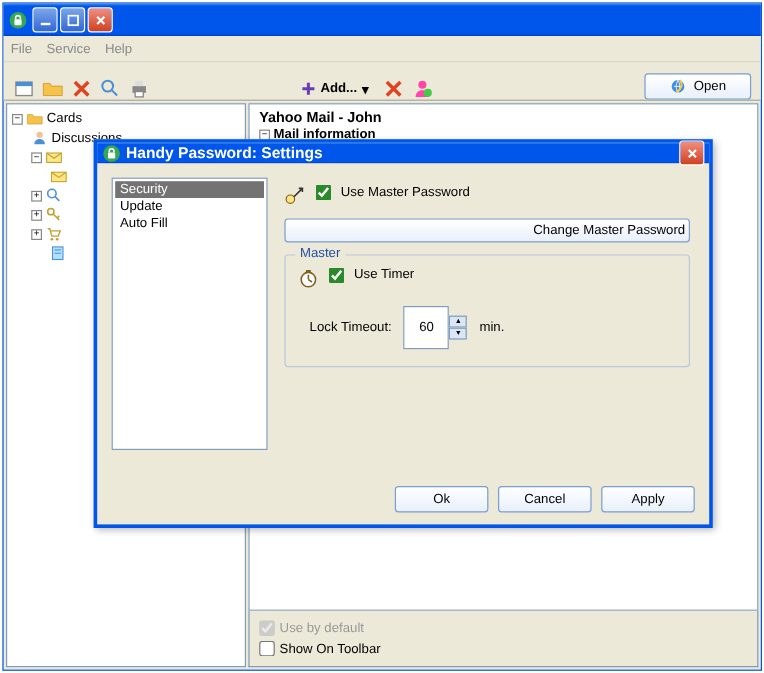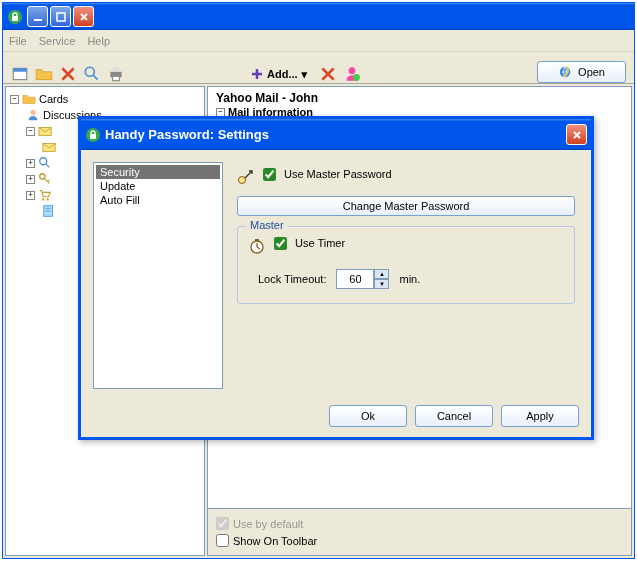--- a/index.html
+++ b/index.html
@@ -37,36 +37,36 @@
 .info-title { font-weight: bold; font-size: 12px; }
 .info-row { display: flex; align-items: center; gap: 3px; padding: 1px 0; }
 
 .bottom-panel { border: 1px solid #7f9db9; border-top: none; background: #ece9d8; padding: 6px 8px; }
 .chk-row { display: flex; align-items: center; gap: 4px; padding: 2px 0; }
 .chk-row input { width: 13px; height: 13px; }
 .chk-row.disabled { color: #999; }
 
 
 .dialog { position: absolute; left: 78px; top: 116px; width: 516px; height: 324px; border: 3px solid #0055ea; background: #ece9d8; box-shadow: 2px 2px 6px rgba(0,0,0,0.3); }
-.dialog .titlebar { height: 31px; }
+.dialog .titlebar { height: 17px; }
 .dialog-body { display: flex; padding: 12px; gap: 10px; height: calc(100% - 25px - 42px); }
 .cat-list { width: 130px; background: #fff; border: 1px solid #7f9db9; padding: 2px; }
 .cat-item { padding: 1px 4px; }
 .cat-item.selected { background: #737373; color: #fff; }
 
 .settings-pane { flex: 1; padding: 6px 4px; }
 .setting-row { display: flex; gap: 8px; margin-bottom: 10px; }
 .setting-row .icon { width: 18px; height: 18px; }
 .chk { width: 13px; height: 13px; accent-color: #2a8a2a; }
-.change-btn { display: block; width: 100%; padding: 3px; border: 1px solid #7a9fd4; border-radius: 3px; background: linear-gradient(to bottom, #fff, #e8f0fb); text-align: center; margin-bottom: 10px; }
+.change-btn { display: block; width: 100%; padding: 3px; border: 1px solid #7a9fd4; border-radius: 3px; background: linear-gradient(to bottom, #fff, #e8f0fb); text-align: right; margin-bottom: 10px; }
 .fieldset { border: 1px solid #b7c8e0; border-radius: 3px; padding: 10px 10px 14px 10px; position: relative; }
 .fieldset .legend { position: absolute; top: -8px; left: 8px; background: #ece9d8; padding: 0 4px; color: #2050a0; }
 .timeout-row { display: flex; align-items: center; gap: 10px; margin-top: 14px; }
 .spin { display: flex; align-items: center; }
-.spin input { width: 38px; height: 20px; border: 1px solid #7f9db9; text-align: center; }
+.spin input { width: 38px; height: 36px; border: 1px solid #7f9db9; text-align: center; }
 .spin-btns { display: flex; flex-direction: column; }
 .spin-btn { width: 15px; height: 10px; border: 1px solid #7f9db9; background: #dbe5f3; font-size: 6px; display: flex; align-items: center; justify-content: center; }
 
 .dialog-buttons { position: absolute; bottom: 10px; right: 12px; display: flex; gap: 8px; }
 .dlg-btn { width: 78px; height: 22px; border: 1px solid #7a9fd4; border-radius: 3px; background: linear-gradient(to bottom, #fff, #e8f0fb); }
 
 
 .folder-ico { fill: #f7c24a; stroke: #c08a10; stroke-width: 0.5; }
 </style>
 </head>

